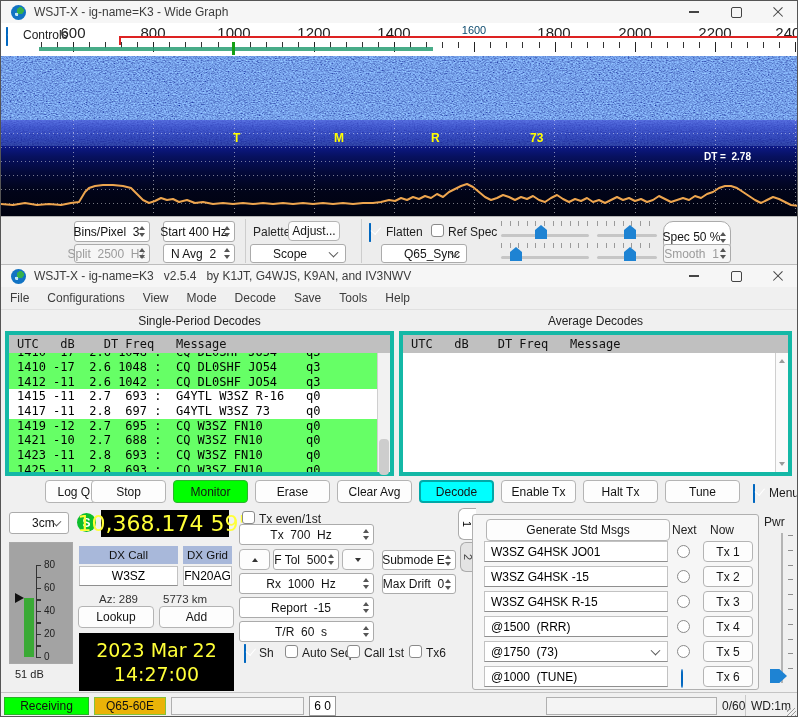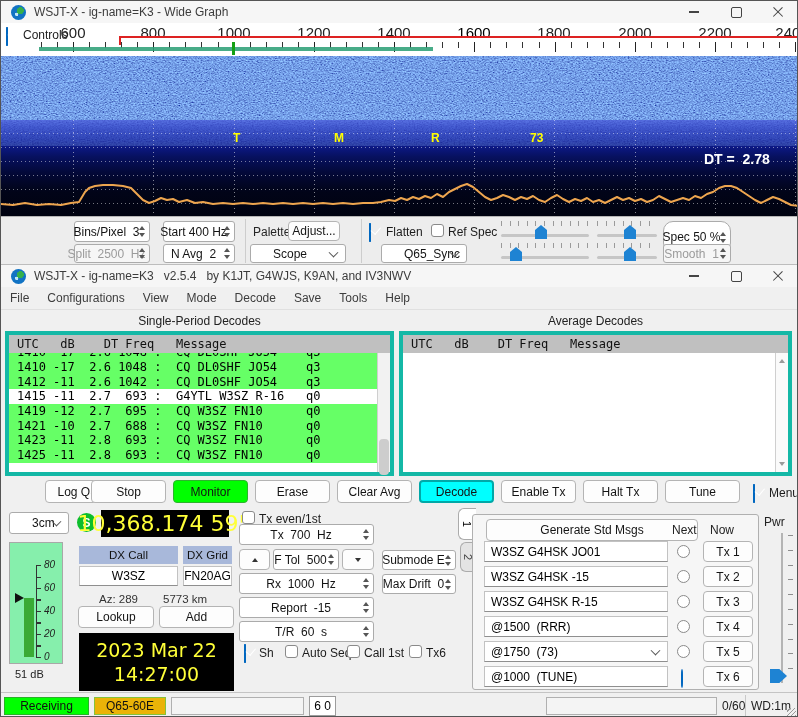--- a/index.html
+++ b/index.html
@@ -103,21 +103,21 @@
       <span class="cblabel ab" style="left:22px;top:5px;" data-bind="widegraph.controls_checkbox">Controls</span>
       
       <div class="ab" style="left:40px;right:0;top:19px;height:6px;background-image:repeating-linear-gradient(to right,#333 0 1px,transparent 1px 16.05px);"></div>
       <div class="ab" style="left:72px;right:0;top:19px;height:10px;background-image:repeating-linear-gradient(to right,#222 0 1px,transparent 1px 80.25px);"></div>
       
       <span class="ab" style="left:72px;top:1px;transform:translateX(-50%);font-size:15px;color:#222;" data-bind="widegraph.scale_labels.0">600</span>
       <span class="ab" style="left:152px;top:1px;transform:translateX(-50%);font-size:15px;color:#222;" data-bind="widegraph.scale_labels.1">800</span>
       <span class="ab" style="left:233px;top:1px;transform:translateX(-50%);font-size:15px;color:#222;" data-bind="widegraph.scale_labels.2">1000</span>
       <span class="ab" style="left:313px;top:1px;transform:translateX(-50%);font-size:15px;color:#222;" data-bind="widegraph.scale_labels.3">1200</span>
       <span class="ab" style="left:393px;top:1px;transform:translateX(-50%);font-size:15px;color:#222;" data-bind="widegraph.scale_labels.4">1400</span>
-      <span class="ab" style="left:473px;top:1px;transform:translateX(-50%);font-size:15px;color:#000000;" data-bind="widegraph.scale_labels.5">1600</span>
+      <span class="ab" style="left:473px;top:1px;transform:translateX(-50%);font-size:11px;color:#0c4a6e;" data-bind="widegraph.scale_labels.5">1600</span>
       <span class="ab" style="left:553px;top:1px;transform:translateX(-50%);font-size:15px;color:#222;" data-bind="widegraph.scale_labels.6">1800</span>
       <span class="ab" style="left:634px;top:1px;transform:translateX(-50%);font-size:15px;color:#222;" data-bind="widegraph.scale_labels.7">2000</span>
       <span class="ab" style="left:714px;top:1px;transform:translateX(-50%);font-size:15px;color:#222;" data-bind="widegraph.scale_labels.8">2200</span>
       <span class="ab" style="left:791px;top:1px;transform:translateX(-50%);font-size:15px;color:#222;" data-bind="widegraph.scale_labels.9">2400</span>
       
       <div class="ab" style="left:118px;right:0;top:13px;height:2px;background:#dd2222;"></div>
       <div class="ab" style="left:118px;top:13px;width:2px;height:9px;background:#dd2222;"></div>
       
       <div class="ab" style="left:38px;top:24px;width:394px;height:4px;background:#2fa078;opacity:.88;"></div>
       <div class="ab" style="left:231px;top:19px;width:3px;height:13px;background:#14a014;"></div>
@@ -158,21 +158,21 @@
       <div class="gh" style="top:13px;"></div>
       <div class="gh" style="top:27px;"></div>
       <div class="gh" style="top:41px;"></div>
       <div class="gh" style="top:55px;"></div>
       <div class="gh" style="top:69px;"></div>
       <div class="gh" style="top:83px;"></div>
       <span class="marker" style="left:232px;" data-bind="widegraph.markers.0">T</span>
       <span class="marker" style="left:333px;" data-bind="widegraph.markers.1">M</span>
       <span class="marker" style="left:430px;" data-bind="widegraph.markers.2">R</span>
       <span class="marker" style="left:529px;" data-bind="widegraph.markers.3">73</span>
-      <span class="ab" style="left:703px;top:31px;font-size:14px;font-weight:bold;color:#fff;" data-bind="widegraph.dt_label">DT =  2.78</span>
+      <span class="ab" style="left:703px;top:31px;font-size:10px;font-weight:bold;color:#fff;" data-bind="widegraph.dt_label">DT =  2.78</span>
       <svg class="ab" style="left:0;top:0;" width="798" height="96">
         <polyline fill="none" stroke="#eda54f" stroke-width="2" stroke-linejoin="round" points="0,84 12,85 24,83 36,85 48,84 60,85 70,83 78,82 84,72 88,68 94,66 102,65 112,65 122,66 130,68 136,74 142,80 148,83 154,81 160,78 166,80 172,79 178,82 186,80 194,83 202,82 212,84 222,83 232,84 242,83 252,84 262,83 272,84 282,83 292,84 302,83 312,84 322,83 332,84 342,83 352,84 362,83 372,83 380,82 388,80 394,81 400,78 406,80 412,77 418,79 424,76 430,78 436,74 442,77 448,72 454,69 460,66 466,64 472,67 478,72 484,77 490,80 496,78 502,75 508,77 514,80 520,77 526,79 532,76 538,80 544,82 550,78 556,75 562,79 568,82 574,79 580,81 586,78 592,82 598,80 604,83 610,80 616,77 622,80 628,78 634,81 640,79 646,82 652,80 658,76 664,79 670,82 676,80 682,78 688,80 694,76 700,78 706,74 712,72 718,68 724,66 730,66 736,68 742,72 748,76 754,80 760,83 766,80 772,77 778,79 784,82 790,85 798,86"></polyline>
       </svg>
     </div>
 
     <div class="ab" style="left:0;top:215px;width:798px;height:48px;background:#ededed;border-top:1px solid #b5b5b5;box-sizing:border-box;">
       <div class="spin" style="left:73px;top:4px;width:76px;height:21px;">
         <span data-bind="widegraph.controls.bins_pixel">Bins/Pixel  3</span>
         <span class="sparr">
             <i class="tu"></i>
@@ -290,20 +290,21 @@
     
     <div class="dtable mono" style="left:4px;top:66px;width:389px;height:145px;">
       <div class="dhead" data-bind="main.decodes.column_header">UTC   dB    DT Freq   Message</div>
       <div style="position:absolute;left:0;top:18px;right:13px;bottom:0;overflow:hidden;background:#fff;">
         <div class="rowpartial">
             <span data-bind="main.decodes.left_rows.0.text">1410 -17  2.6 1048 :  CQ DL0SHF JO54    q3</span>
           </div>
         <div class="drow grn" data-bind="main.decodes.left_rows.1.text">1410 -17  2.6 1048 :  CQ DL0SHF JO54    q3</div>
         <div class="drow grn" data-bind="main.decodes.left_rows.2.text">1412 -11  2.6 1042 :  CQ DL0SHF JO54    q3</div>
         <div class="drow" data-bind="main.decodes.left_rows.3.text">1415 -11  2.7  693 :  G4YTL W3SZ R-16   q0</div>
+        <div class="drow" data-bind="main.decodes.left_rows.4.text">1417 -11  2.8  697 :  G4YTL W3SZ 73     q0</div>
         <div class="drow grn" data-bind="main.decodes.left_rows.5.text">1419 -12  2.7  695 :  CQ W3SZ FN10      q0</div>
         <div class="drow grn" data-bind="main.decodes.left_rows.6.text">1421 -10  2.7  688 :  CQ W3SZ FN10      q0</div>
         <div class="drow grn" data-bind="main.decodes.left_rows.7.text">1423 -11  2.8  693 :  CQ W3SZ FN10      q0</div>
         <div class="drow grn" data-bind="main.decodes.left_rows.8.text">1425 -11  2.8  693 :  CQ W3SZ FN10      q0</div>
       </div>
       <div class="sb" style="right:0;top:18px;width:13px;bottom:0;">
         <div class="sbthumb" style="top:86px;height:36px;"></div>
       </div>
     </div>
 
@@ -354,21 +355,21 @@
       <span class="chev"></span>
     </div>
     <div class="ab" style="left:76px;top:248px;width:19px;height:19px;border-radius:50%;background:#0dbe2c;color:#fff;font-size:12px;font-weight:bold;display:flex;align-items:center;justify-content:center;">
         <span data-bind="main.rig.status_button">S</span>
       </div>
     <div class="blackbox" style="left:100px;top:245px;width:128px;height:27px;display:flex;align-items:center;justify-content:center;">
       <span class="ylw" style="font-family:'DejaVu Sans',sans-serif;font-size:22px;" data-bind="main.rig.frequency">10,368.174 595</span>
     </div>
 
     
-    <div class="ab" style="left:8px;top:277px;width:54px;height:122px;background:#86efac;border:1px solid #a8a8a8;box-sizing:border-box;font-style:italic;">
+    <div class="ab" style="left:8px;top:277px;width:64px;height:122px;background:#a3a3a3;border:1px solid #a8a8a8;box-sizing:border-box;">
       <div class="ab" style="left:14px;top:55px;width:10px;height:59px;background:#3aaa35;"></div>
       <div class="ab" style="left:26px;top:22px;width:1px;height:92px;background:#333;"></div>
       <div class="ab" style="left:26px;top:22px;width:5px;height:93px;background-image:repeating-linear-gradient(to bottom,#333 0 1px,transparent 1px 11.5px);"></div>
       <div class="ab" style="left:5px;top:50px;width:0;height:0;border-top:5px solid transparent;border-bottom:5px solid transparent;border-left:9px solid #111;"></div>
       <span class="ab" style="left:34px;top:16px;font-size:10px;color:#222;" data-bind="main.rig.meter_labels.0">80</span>
       <span class="ab" style="left:34px;top:39px;font-size:10px;color:#222;" data-bind="main.rig.meter_labels.1">60</span>
       <span class="ab" style="left:34px;top:62px;font-size:10px;color:#222;" data-bind="main.rig.meter_labels.2">40</span>
       <span class="ab" style="left:34px;top:85px;font-size:10px;color:#222;" data-bind="main.rig.meter_labels.3">20</span>
       <span class="ab" style="left:34px;top:108px;font-size:10px;color:#222;" data-bind="main.rig.meter_labels.4">0</span>
     </div>
@@ -472,21 +473,21 @@
     
     <div class="ab" style="left:457px;top:243px;width:17px;height:30px;background:#fff;border:1px solid #ababab;border-right:none;border-radius:6px 0 0 6px;display:flex;align-items:center;justify-content:center;">
       <span style="font-size:11px;transform:rotate(90deg);" data-bind="main.controls.tab1">1</span>
     </div>
     <div class="ab" style="left:459px;top:277px;width:15px;height:28px;background:#e4e4e4;border:1px solid #ababab;border-right:none;border-radius:6px 0 0 6px;display:flex;align-items:center;justify-content:center;">
       <span style="font-size:11px;transform:rotate(90deg);color:#444;" data-bind="main.controls.tab2">2</span>
     </div>
 
     
     <div class="ab" style="left:471px;top:249px;width:287px;height:176px;border:1px solid #b0b0b0;border-radius:3px;background:#f6f6f6;box-sizing:border-box;"></div>
-    <div class="btn" style="left:485px;top:254px;width:212px;height:22px;align-items:center;">
+    <div class="btn" style="left:485px;top:254px;width:184px;height:22px;align-items:center;">
         <span data-bind="main.messages.generate_button">Generate Std Msgs</span>
       </div>
     <span class="ab" style="left:671px;top:258px;font-size:12px;color:#222;" data-bind="main.messages.next_label">Next</span>
     <span class="ab" style="left:709px;top:258px;font-size:12px;color:#222;" data-bind="main.messages.now_label">Now</span>
 
     <div class="ab" style="left:483px;top:276px;width:184px;height:21px;background:#fff;border:1px solid #c2c2c2;border-bottom-color:#8f8f8f;box-sizing:border-box;display:flex;align-items:center;padding-left:6px;font-size:12px;">
         <span data-bind="main.messages.rows.0.text">W3SZ G4HSK JO01</span>
       </div>
     <span class="radio ab" style="left:676px;top:280px;"></span>
     <div class="btn" style="left:702px;top:276px;width:50px;height:21px;">

